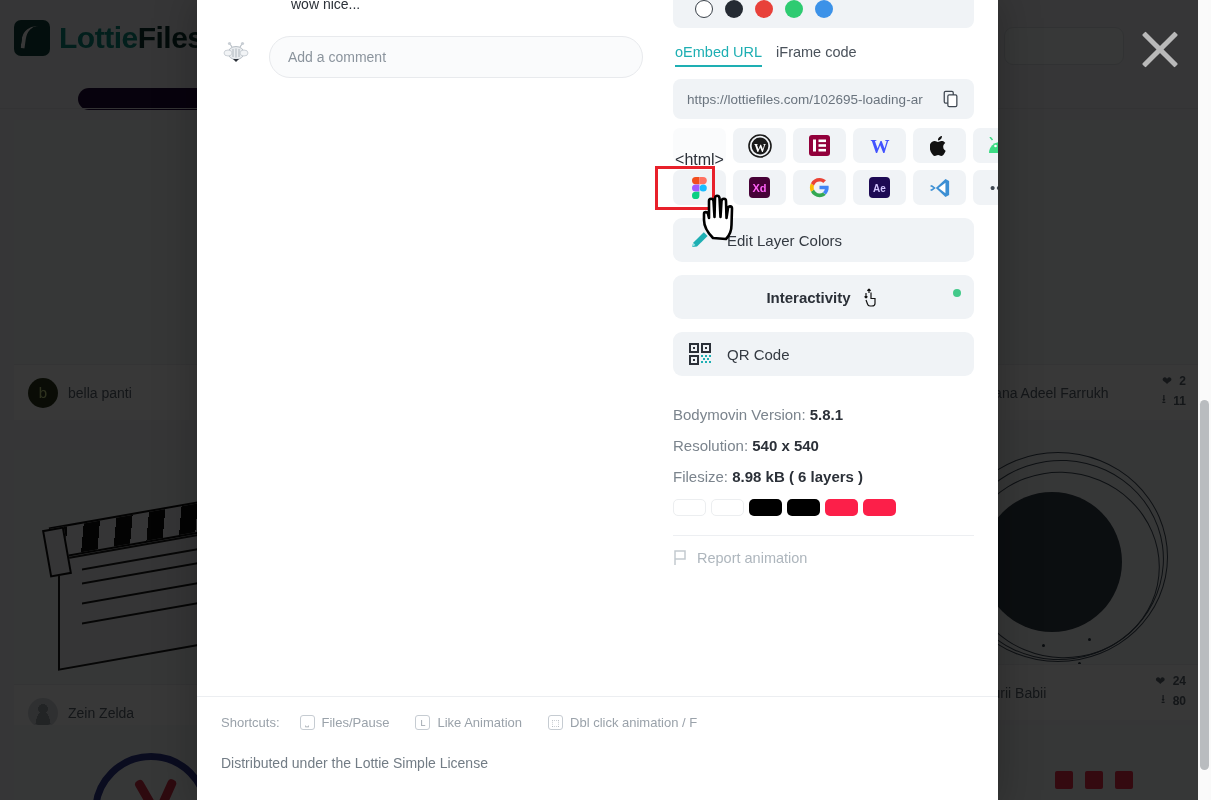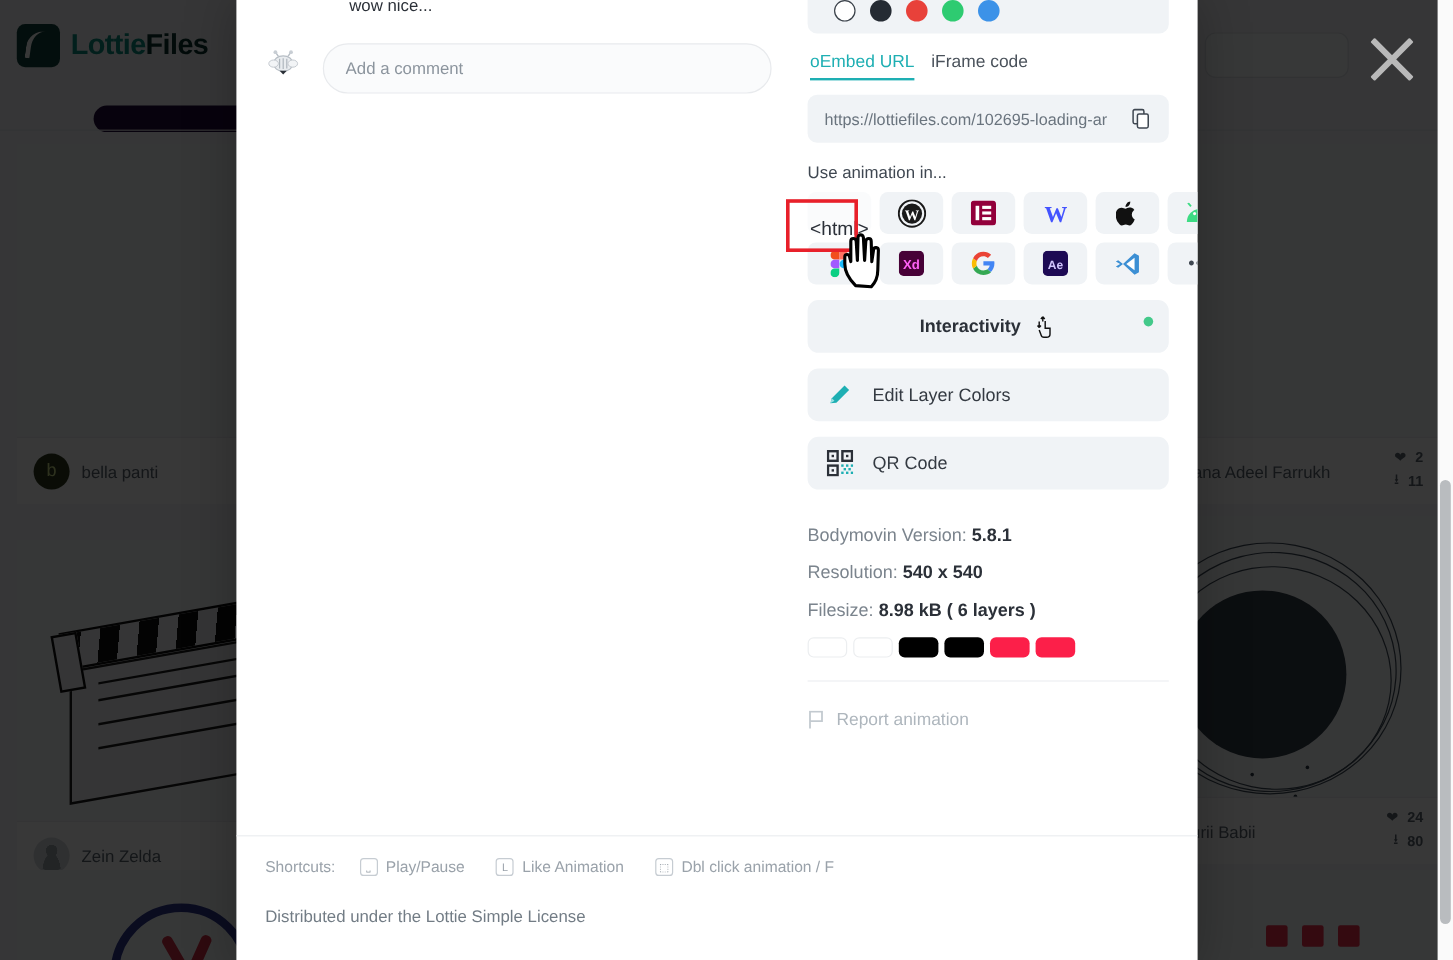--- a/index.html
+++ b/index.html
@@ -32,21 +32,21 @@
   }
   .bg-logo-mark::after {
     content: "";
     position: absolute; left: 8px; top: 6px;
     width: 20px; height: 24px;
     border-left: 4px solid #ffffff;
     border-radius: 60% 0 60% 0;
     transform: rotate(8deg);
   }
   .bg-logo-txt {
-    font-size: 24px; font-weight: bold; letter-spacing: -0.5px;
+    font-size: 30px; font-weight: bold; letter-spacing: -0.5px;
   }
   .bg-logo-txt .a { color: #0a8f7f; }
   .bg-logo-txt .b { color: #0d3330; }
 
   .bg-searchpill {
     position: absolute; left: 78px; top: 88px;
     width: 132px; height: 22px; border-radius: 11px;
     background: #23093b; z-index: 2;
   }
   .bg-searchbox {
@@ -277,21 +277,21 @@
     height: 30px; border-radius: 4px; display: flex; align-items: center;
     gap: 8px; padding: 0 13px; color: #ffffff; font-size: 15px; cursor: pointer;
   }
   .share-btn.fb { background: #3b5998; }
   .share-btn.tw { background: #40a9f3; }
   .share-ico { width: 18px; height: 18px; flex: none; }
 
   .report-sep { margin-top: 19px; border-top: 1px solid #edeff2; }
   .report-row {
     display: flex; align-items: center; gap: 9px;
-    margin-top: 24px; color: #aeb6bd; font-size: 14.5px; cursor: pointer;
+    margin-top: 14px; color: #aeb6bd; font-size: 14.5px; cursor: pointer;
   }
 
   
   #modal-footer {
     border-top: 1px solid #eceef1;
     padding: 18px 24px 0 24px;
     height: 104px; flex: none;
   }
   .shortcuts {
     display: flex; align-items: center; gap: 8px;
@@ -436,21 +436,20 @@
       </div>
 
       <div class="url-box">
         <div class="url-text">https://lottiefiles.com/102695-loading-ar</div>
         <svg class="copy-ico" viewBox="0 0 20 20">
           <rect x="2.5" y="1.5" width="10" height="13" rx="1.5" fill="none" stroke="#3f4751" stroke-width="1.4"></rect>
           <rect x="6.5" y="5.5" width="10" height="13" rx="1.5" fill="#fff" stroke="#3f4751" stroke-width="1.4"></rect>
         </svg>
       </div>
 
-      <div class="section-label">Use animation in...</div>
 
       <div class="icon-grid">
         <div class="icon-cell highlight">
           <span class="html-tag">&lt;html&gt;</span>
         </div>
         <div class="icon-cell">
           <svg width="24" height="24" viewBox="0 0 24 24">
             <circle cx="12" cy="12" r="11" fill="none" stroke="#1a1a1a" stroke-width="1.6"></circle>
             <circle cx="12" cy="12" r="8.4" fill="#1a1a1a"></circle>
             <text x="12" y="17.5" font-size="12" font-family="Liberation Serif, serif" font-weight="bold" fill="#fff" text-anchor="middle">W</text>
@@ -516,38 +515,38 @@
         </div>
         <div class="icon-cell">
           <svg width="23" height="22" viewBox="0 0 24 24">
             <path d="M18.5 2.2 L8 12 L3.6 8.6 L1.5 9.8 L5.4 12 L1.5 14.2 L3.6 15.4 L8 12 L18.5 21.8 L22.5 19.6 V4.4 z" fill="#3c8fd4"></path>
             <path d="M18.5 6.4 V17.6 L11 12 z" fill="#fff"></path>
           </svg>
         </div>
         <div class="icon-cell">
           <span style="font-size:15px; color:#3f4751; letter-spacing:1px;">•••</span>
         </div>
+      </div>
+
+      <div class="big-row">
+        <svg class="row-ico" viewBox="0 0 22 22">
+          <path d="M3 18 L4.2 13.8 L14.8 3.2 L18.6 7 L8 17.6 z" fill="#1eafb3"></path>
+          <path d="M3 18 L4.2 13.8 L6.4 16 z" fill="#9ae2e4"></path>
+        </svg>
+        <span class="label normal">Edit Layer Colors</span>
       </div>
 
       <div class="big-row center">
         <span class="label">Interactivity</span>
         <svg width="20" height="22" viewBox="0 0 20 22" style="margin-left:10px">
           <path d="M8 7 V3 M8 3 l-1.6 1.8 M8 3 l1.6 1.8" stroke="#111" stroke-width="1.2" fill="none"></path>
           <path d="M5 7 v5 M5 12 l-1.4-1.7 M5 12 l1.4-1.7" stroke="#111" stroke-width="1.2" fill="none"></path>
           <path d="M10 6.5 v6 h4 v5 q0 2.5 -3 2.5 h-2 q-2 0 -2.5 -2 l-1.5 -4" fill="none" stroke="#111" stroke-width="1.2"></path>
         </svg>
         <span class="green-dot"></span>
-      </div>
-
-      <div class="big-row">
-        <svg class="row-ico" viewBox="0 0 22 22">
-          <path d="M3 18 L4.2 13.8 L14.8 3.2 L18.6 7 L8 17.6 z" fill="#1eafb3"></path>
-          <path d="M3 18 L4.2 13.8 L6.4 16 z" fill="#9ae2e4"></path>
-        </svg>
-        <span class="label normal">Edit Layer Colors</span>
       </div>
 
       <div class="big-row">
         <svg class="row-ico" viewBox="0 0 22 22">
           <rect x="1" y="1" width="8" height="8" fill="none" stroke="#2b3038" stroke-width="2"></rect>
           <rect x="4" y="4" width="2" height="2" fill="#2b3038"></rect>
           <rect x="13" y="1" width="8" height="8" fill="none" stroke="#2b3038" stroke-width="2"></rect>
           <rect x="16" y="4" width="2" height="2" fill="#2b3038"></rect>
           <rect x="1" y="13" width="8" height="8" fill="none" stroke="#2b3038" stroke-width="2"></rect>
           <rect x="4" y="16" width="2" height="2" fill="#2b3038"></rect>
@@ -596,21 +595,21 @@
       </div>
 
     </div>
   </div>
 
   <div id="modal-footer">
     <div class="shortcuts">
       <span style="margin-right:12px;">Shortcuts:</span>
       <span class="grp">
         <span class="key">⎵</span>
-        <span>Play/Pause</span>
+        <span>Files/Pause</span>
       </span>
       <span class="grp">
         <span class="key">L</span>
         <span>Like Animation</span>
       </span>
       <span class="grp">
         <span class="key">⬚</span>
         <span>Dbl click animation / F</span>
       </span>
     </div>

